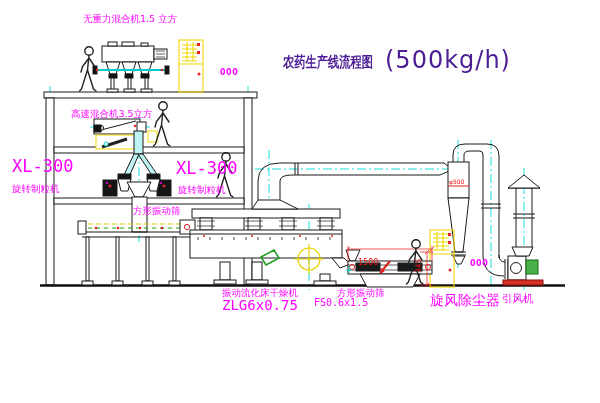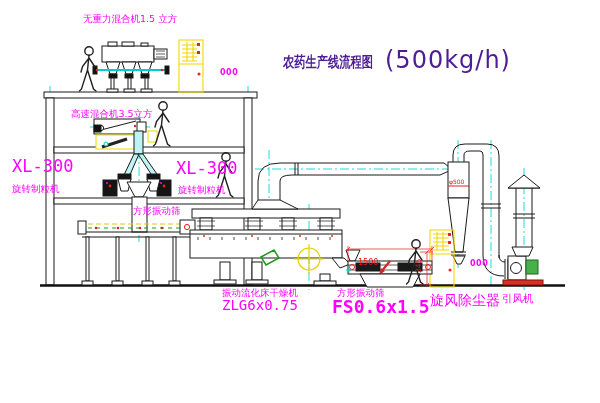--- a/index.html
+++ b/index.html
@@ -255,21 +255,21 @@
 <div class="lbl" style="left:83px;top:14px;font-size:9.5px;">无重力混合机1.5 立方</div>
 <div class="lbl" style="left:47px;top:109px;font-size:9.5px;margin-left:24px;">高速混合机3.5立方</div>
 <div class="lbl model" style="left:12px;top:158px;font-size:17px;">XL-300</div>
 <div class="lbl" style="left:12px;top:184px;font-size:9.5px;">旋转制粒机</div>
 <div class="lbl model" style="left:176px;top:160px;font-size:17px;">XL-300</div>
 <div class="lbl" style="left:178px;top:185px;font-size:9.5px;">旋转制粒机</div>
 <div class="lbl" style="left:133px;top:206px;font-size:9.5px;">方形振动筛</div>
 <div class="lbl" style="left:222px;top:288px;font-size:9.5px;">振动流化床干燥机</div>
 <div class="lbl model" style="left:222px;top:298px;font-size:14px;">ZLG6x0.75</div>
 <div class="lbl" style="left:337px;top:288px;font-size:9.5px;">方形振动筛</div>
-<div class="lbl model" style="left:332px;top:298px;font-size:18px;font-weight:bold;">FS0.6x1.5</div>
+<div class="lbl model" style="left:314px;top:298px;font-size:10px;">FS0.6x1.5</div>
 <div class="lbl" style="left:430px;top:293px;font-size:14px;">旋风除尘器</div>
 <div class="lbl" style="left:502px;top:293px;font-size:10.5px;">引风机</div>
 
 <div class="dim" style="left:358px;top:259px;font-size:8px;">1500</div>
 <div class="dim rot" style="left:412px;top:262px;font-size:7.5px;">345</div>
 <div class="dim" style="left:449px;top:179px;font-size:6px;">φ500</div>
 
 <div class="cabtxt" style="left:184px;top:69px;font-size:8px;">000</div>
 <div class="cabtxt" style="left:434px;top:260px;font-size:8px;">000</div>
 

